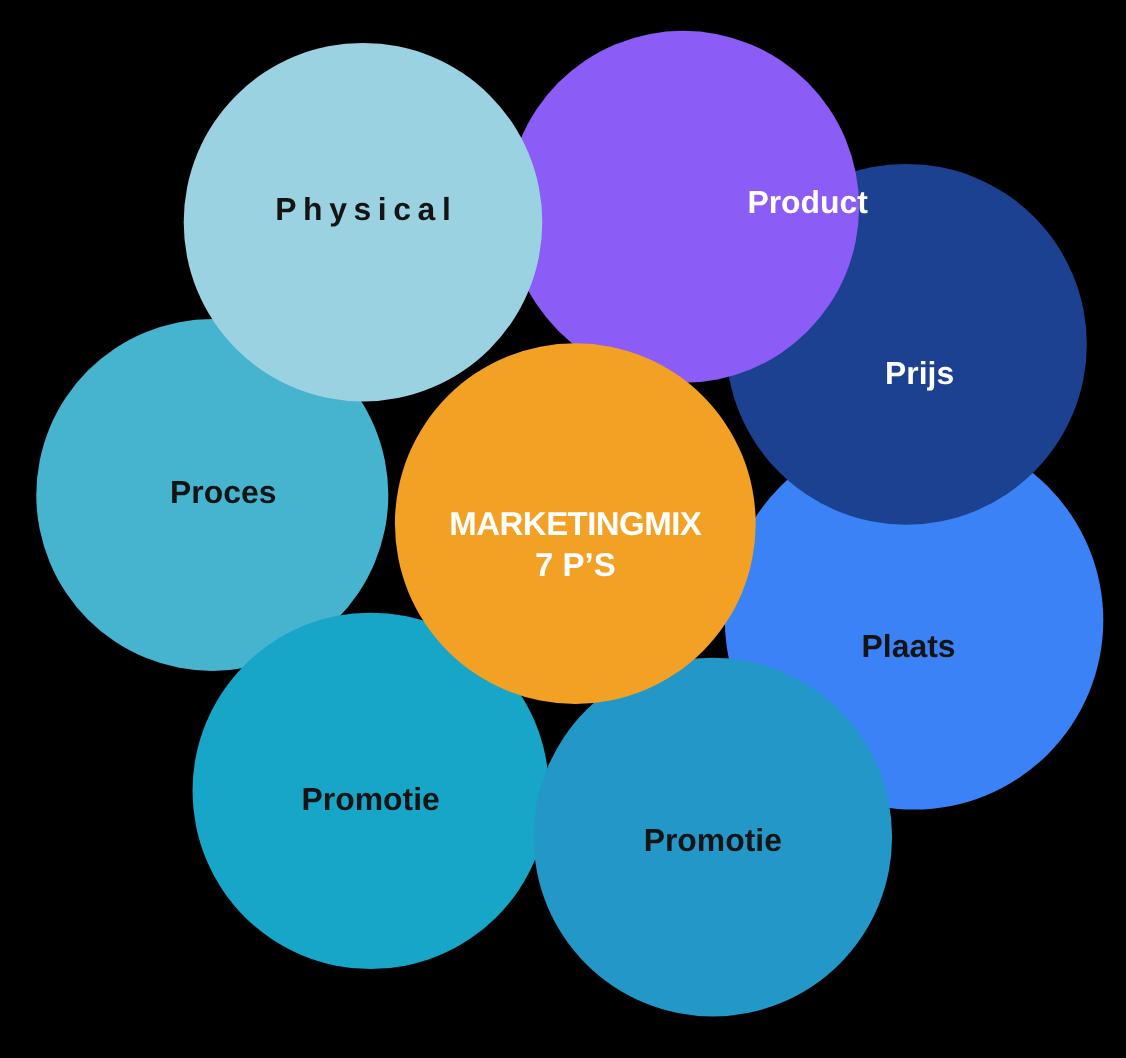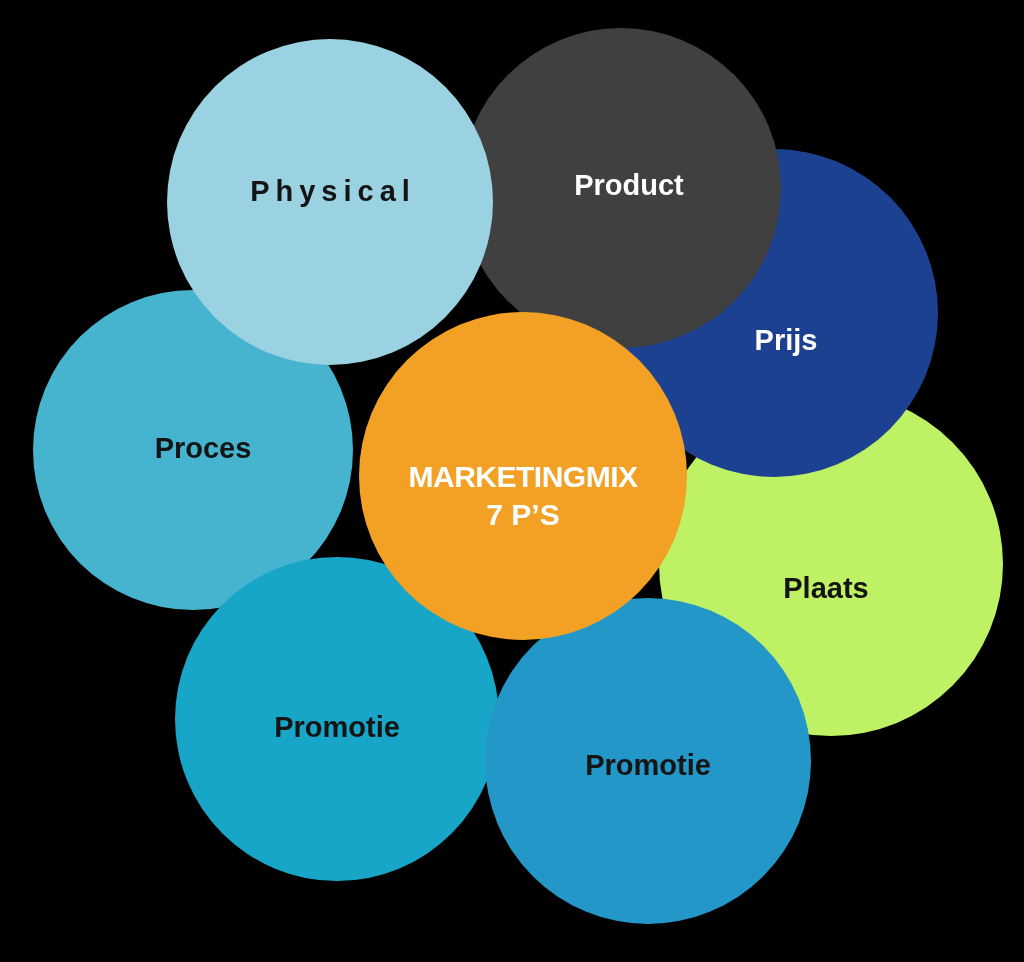--- a/index.html
+++ b/index.html
@@ -27,21 +27,21 @@
     text-align: center;
     font-size: 29px;
     line-height: 38px;
     white-space: nowrap;
   }
   .label span { display: block; }
 
   
   .proces       { left: 33px;  top: 290px; width: 320px; height: 320px; z-index: 1; }
   .plaats       { left: 659px; top: 392px; width: 344px; height: 344px; z-index: 2; }
-  .prijs        { left: 610px; top: 149px; width: 328px; height: 328px; z-index: 3; }
+  .prijs        { left: 660px; top: 149px; width: 328px; height: 328px; z-index: 3; }
   .product      { left: 461px; top: 28px;  width: 320px; height: 320px; z-index: 4; }
   .physical     { left: 167px; top: 39px;  width: 326px; height: 326px; z-index: 5; }
   .personeel    { left: 175px; top: 557px; width: 324px; height: 324px; z-index: 6; }
   .promotie     { left: 485px; top: 598px; width: 326px; height: 326px; z-index: 7; }
   .marketingmix { left: 359px; top: 312px; width: 328px; height: 328px; z-index: 8; }
 
   
   .physical .label     { transform: translateY(-11px); }
   .physical .l1        { letter-spacing: 6px; margin-right: -6px; }
   .product .label      { transform: translate(8px, -3px); }
@@ -58,33 +58,33 @@
 <body>
 
 <div class="canvas" style="background-color: rgb(0, 0, 0);">
 
   <div class="circle proces" style="background-color: rgb(70, 180, 207);">
     <div class="label" style="color: rgb(20, 20, 20);">
       <span class="l1">Proces</span>
     </div>
   </div>
 
-  <div class="circle plaats" style="background-color: #bef264; align-items: center;">
+  <div class="circle plaats" style="background-color: #3b82f6; align-items: center;">
     <div class="label" style="color: rgb(20, 20, 20);">
       <span class="l1">Plaats</span>
     </div>
   </div>
 
   <div class="circle prijs" style="background-color: rgb(27, 65, 144);">
     <div class="label" style="color: rgb(255, 255, 255);">
       <span class="l1">Prijs</span>
     </div>
   </div>
 
-  <div class="circle product" style="background-color: #404040;">
+  <div class="circle product" style="background-color: #8b5cf6; justify-content: flex-end;">
     <div class="label" style="color: rgb(255, 255, 255);">
       <span class="l1">Product</span>
     </div>
   </div>
 
   <div class="circle physical" style="background-color: rgb(154, 210, 225);">
     <div class="label" style="color: rgb(20, 20, 20);">
       <span class="l1">Physical</span>
     </div>
   </div>

